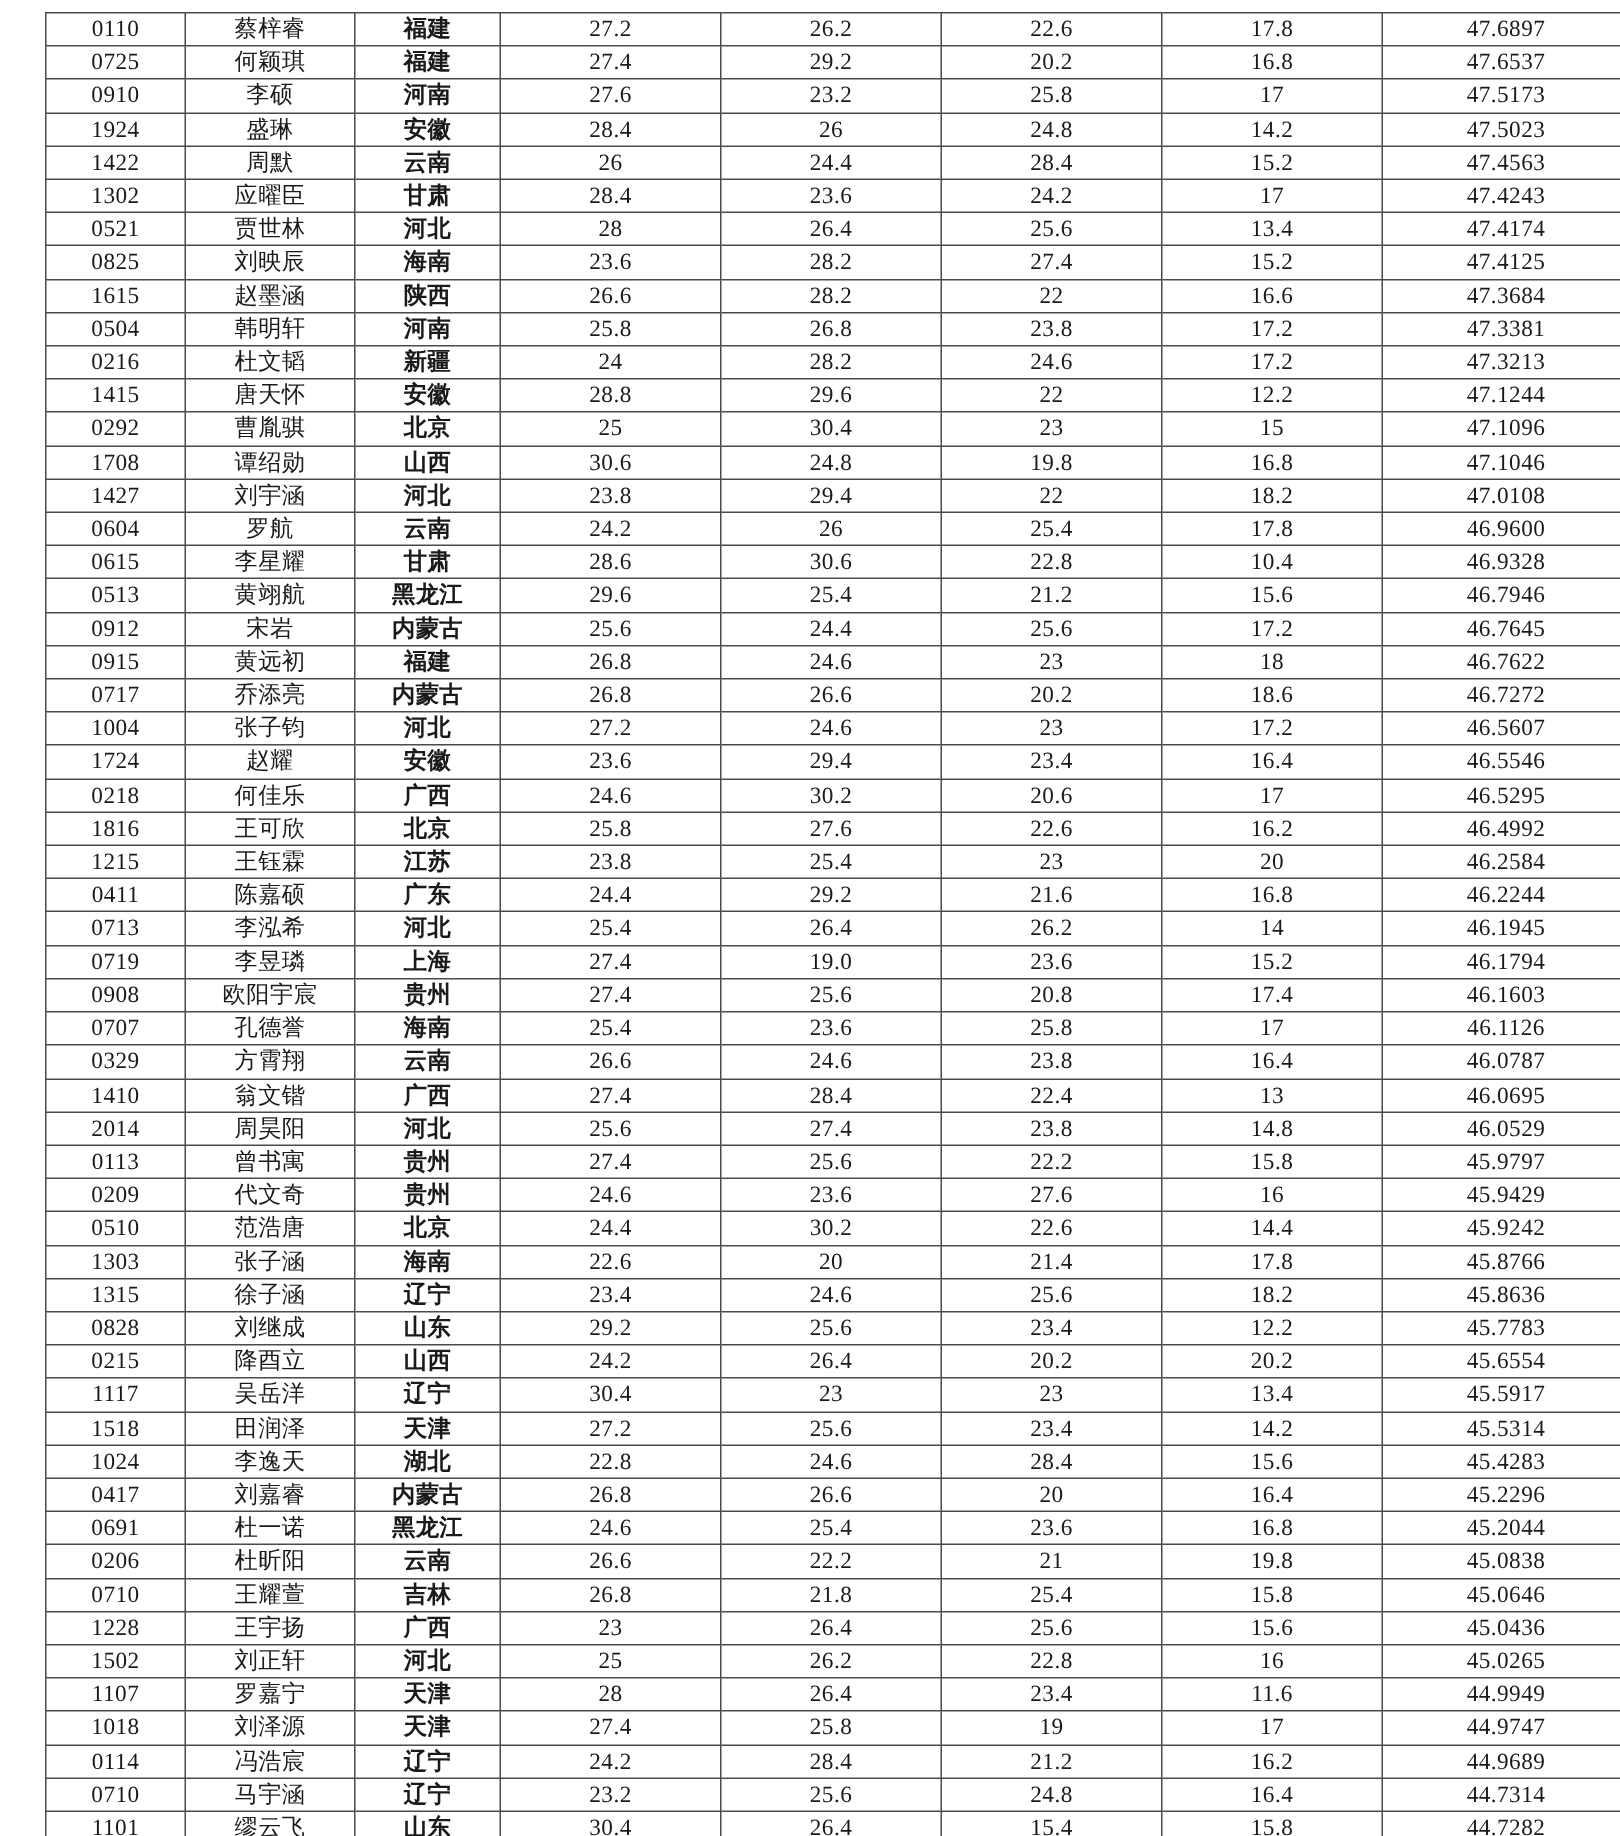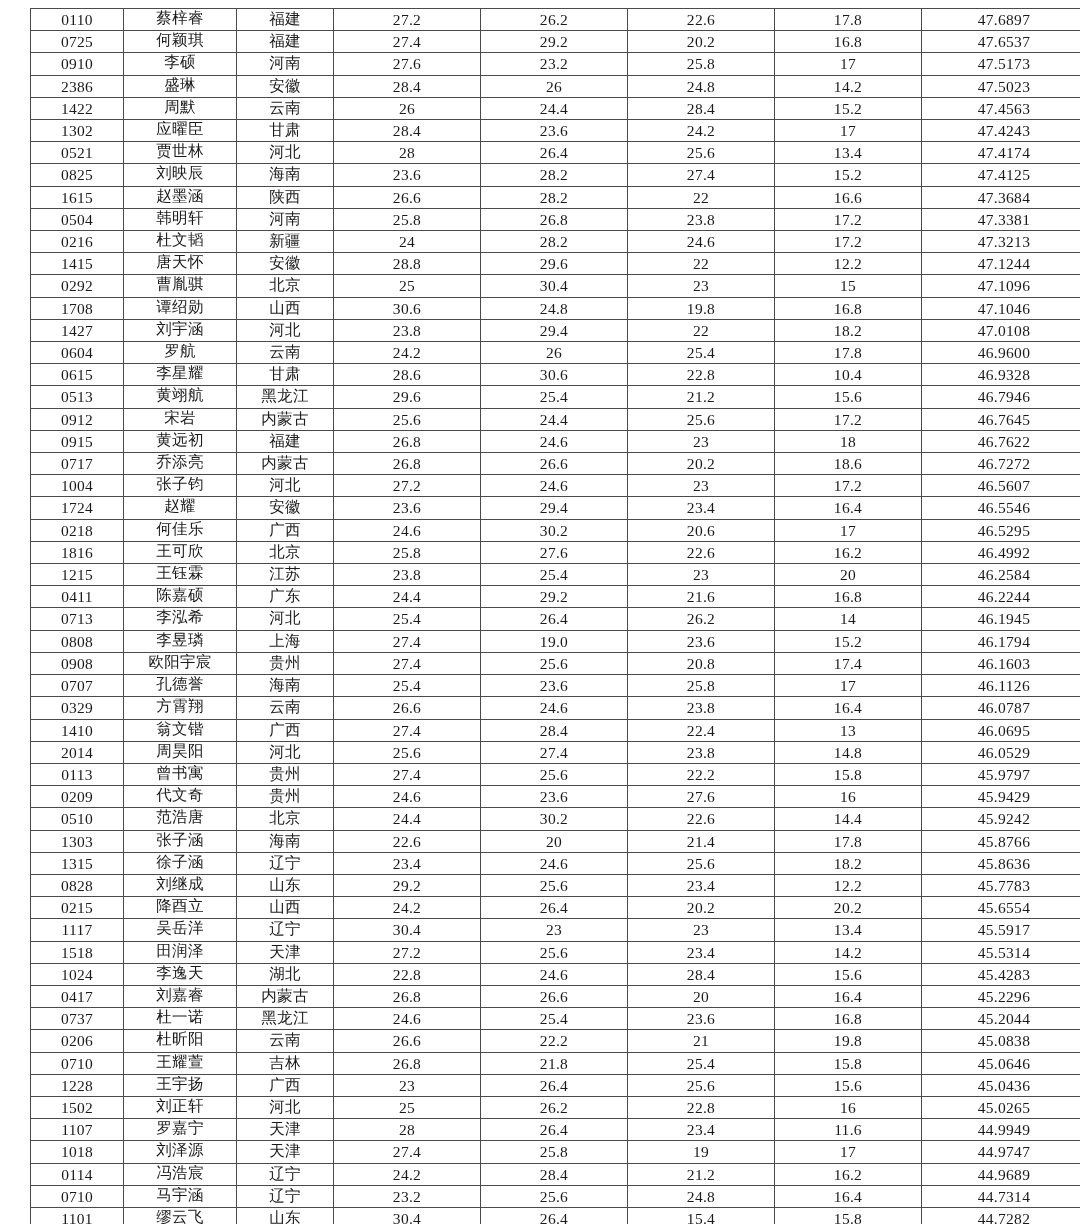--- a/index.html
+++ b/index.html
@@ -32,22 +32,22 @@
     line-height: 21.2px;
     padding: 0 2px;
     text-align: center;
     vertical-align: middle;
     font-size: 15.5px;
     white-space: nowrap;
     overflow: hidden;
     letter-spacing: 0.3px;
   }
   td.c-id      { width: 88px; }
-  td.c-name    { width: 108px; font-family: Liberation Mono, monospace; font-size: 15px; letter-spacing: 0.5px; }
-  td.c-prov    { width: 92px; font-family: "DejaVu Sans", "Liberation Sans", sans-serif; font-size: 15px; letter-spacing: 0.5px; }
+  td.c-name    { width: 108px; font-family: Liberation Sans, sans-serif; font-size: 15px; letter-spacing: 0.5px; }
+  td.c-prov    { width: 92px; font-family: "DejaVu Sans", "Liberation Sans", sans-serif; font-size: 15px; letter-spacing: 0.5px; font-weight: bold; }
   td.c-s1,
   td.c-s2,
   td.c-s3,
   td.c-s4      { width: 142px; }
   td.c-total   { width: 160px; }
   .num { font-variant-numeric: tabular-nums; }
 </style>
 </head>
 <body>
 
@@ -78,21 +78,21 @@
           <td class="c-id num">0910</td>
           <td class="c-name">李硕</td>
           <td class="c-prov">河南</td>
           <td class="c-s1 num">27.6</td>
           <td class="c-s2 num">23.2</td>
           <td class="c-s3 num">25.8</td>
           <td class="c-s4 num">17</td>
           <td class="c-total num">47.5173</td>
         </tr>
         <tr>
-          <td class="c-id num">2386</td>
+          <td class="c-id num">1924</td>
           <td class="c-name">盛琳</td>
           <td class="c-prov">安徽</td>
           <td class="c-s1 num">28.4</td>
           <td class="c-s2 num">26</td>
           <td class="c-s3 num">24.8</td>
           <td class="c-s4 num">14.2</td>
           <td class="c-total num">47.5023</td>
         </tr>
         <tr>
           <td class="c-id num">1422</td>
@@ -328,21 +328,21 @@
           <td class="c-id num">0713</td>
           <td class="c-name">李泓希</td>
           <td class="c-prov">河北</td>
           <td class="c-s1 num">25.4</td>
           <td class="c-s2 num">26.4</td>
           <td class="c-s3 num">26.2</td>
           <td class="c-s4 num">14</td>
           <td class="c-total num">46.1945</td>
         </tr>
         <tr>
-          <td class="c-id num">0808</td>
+          <td class="c-id num">0719</td>
           <td class="c-name">李昱璘</td>
           <td class="c-prov">上海</td>
           <td class="c-s1 num">27.4</td>
           <td class="c-s2 num">19.0</td>
           <td class="c-s3 num">23.6</td>
           <td class="c-s4 num">15.2</td>
           <td class="c-total num">46.1794</td>
         </tr>
         <tr>
           <td class="c-id num">0908</td>
@@ -498,21 +498,21 @@
           <td class="c-id num">0417</td>
           <td class="c-name">刘嘉睿</td>
           <td class="c-prov">内蒙古</td>
           <td class="c-s1 num">26.8</td>
           <td class="c-s2 num">26.6</td>
           <td class="c-s3 num">20</td>
           <td class="c-s4 num">16.4</td>
           <td class="c-total num">45.2296</td>
         </tr>
         <tr>
-          <td class="c-id num">0737</td>
+          <td class="c-id num">0691</td>
           <td class="c-name">杜一诺</td>
           <td class="c-prov">黑龙江</td>
           <td class="c-s1 num">24.6</td>
           <td class="c-s2 num">25.4</td>
           <td class="c-s3 num">23.6</td>
           <td class="c-s4 num">16.8</td>
           <td class="c-total num">45.2044</td>
         </tr>
         <tr>
           <td class="c-id num">0206</td>

